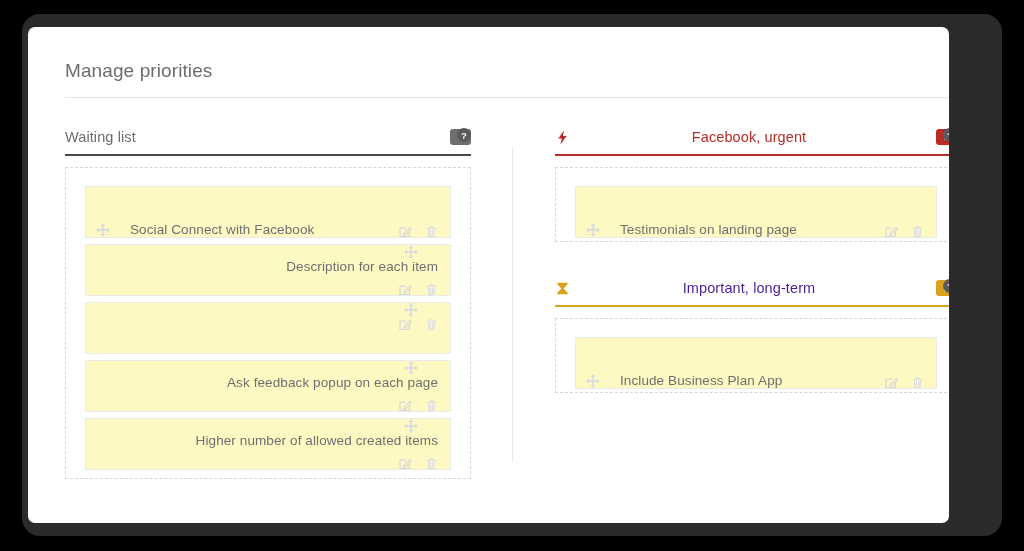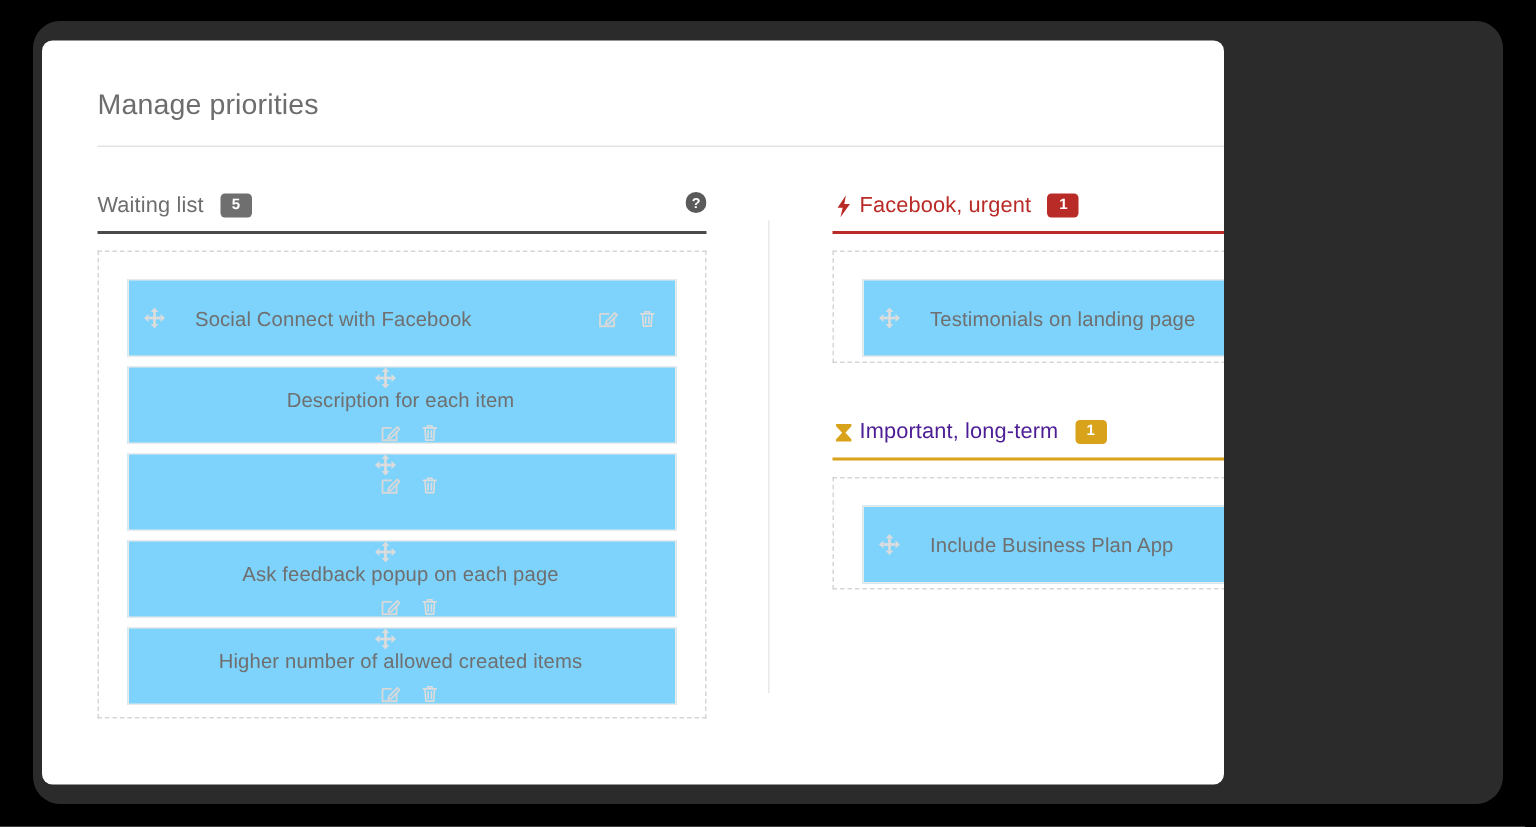--- a/index.html
+++ b/index.html
@@ -25,21 +25,21 @@
     height: 522px;
     background: #2b2b2b;
     border-radius: 18px;
     box-sizing: border-box;
     padding: 12px;
   }
   .screen {
     position: absolute;
     left: 28px;
     top: 27px;
-    width: 788px;
+    width: 921px;
     height: 496px;
     background: #ffffff;
     border-radius: 7px;
     overflow: hidden;
   }
 
   
   .page-title {
     position: absolute;
     left: 37px;
@@ -80,20 +80,21 @@
     height: 315px;
     background: #e8e8e8;
   }
 
   
   .sec-head {
     position: relative;
     height: 28px;
     display: flex;
     align-items: center;
+    justify-content: space-between;
   }
   .sec-icon {
     display: inline-flex;
     align-items: center;
     justify-content: center;
     width: 15px;
     height: 17px;
     margin-right: 3px;
     flex: none;
   }
@@ -145,23 +146,23 @@
     box-sizing: border-box;
   }
   .dropzone.left  { height: 312px; }
   .dropzone.right { height: 75px;  }
 
   
   .task {
     position: relative;
     height: 52px;
     border: 1px solid #eaeaea;
-    background: #7dd3fc;
+    background: #fef9c3;
     display: flex;
-    align-items: center;
+    align-items: flex-end;
     box-sizing: border-box;
     padding: 0 12px 0 10px;
   }
   .task + .task { margin-top: 6px; flex-direction: column; }
 
   .drag-handle {
     width: 14px;
     height: 14px;
     flex: none;
     margin-right: 20px;

